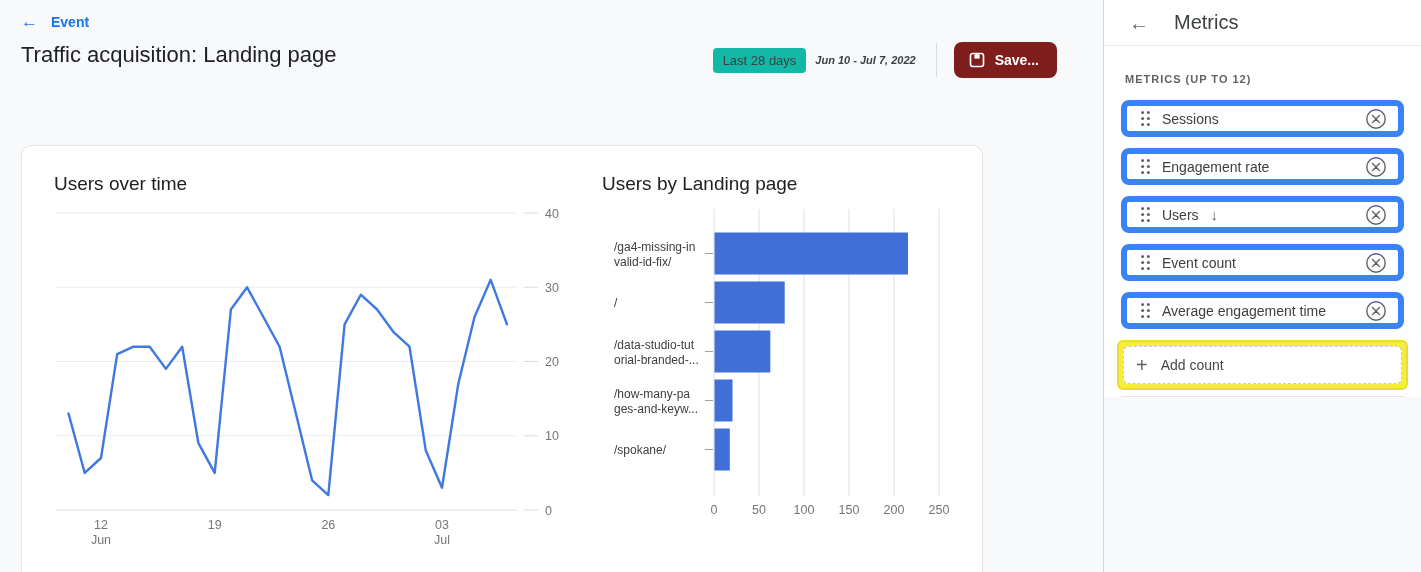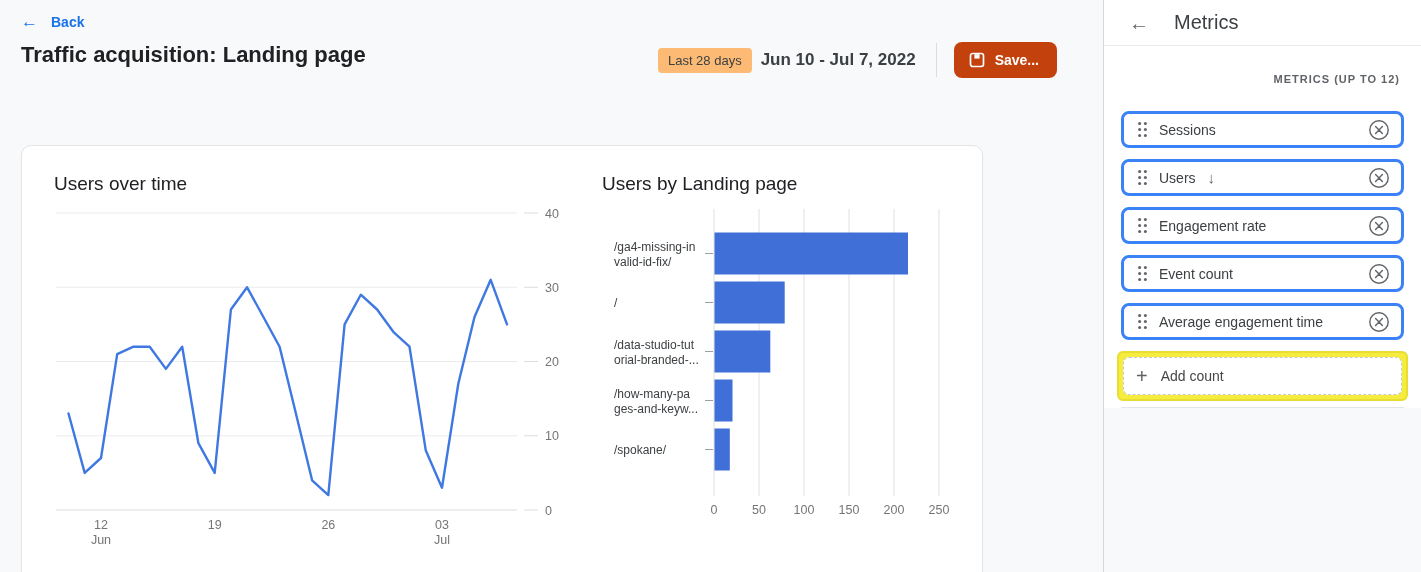--- a/index.html
+++ b/index.html
@@ -7,27 +7,27 @@
   body { font-family:"Liberation Sans", sans-serif; background:#f8f9fa; color:#3c4043; }
   .app { display:flex; width:1421px; height:572px; }
 
   
   .main { position:relative; width:1103px; height:572px; background:#f8f9fa; }
 
   .back-link { position:absolute; left:21px; top:13px; display:flex; align-items:center; gap:13px;
                color:#1a73e8; font-size:14px; font-weight:700; cursor:pointer; }
   .back-link .arrow { font-size:17px; font-weight:400; line-height:1; }
 
-  .page-title { position:absolute; left:21px; top:42px; font-size:22px; font-weight:700; color:#202124; }
+  .page-title { position:absolute; left:21px; top:42px; font-size:22px; font-weight:400; color:#202124; }
 
   .header-right { position:absolute; top:42px; right:46px; display:flex; align-items:center; height:36px; }
-  .preset-badge { background:#fdba74; color:#3c4043; font-size:13px; padding:5px 10px; border-radius:4px; }
-  .date-range { font-size:17px; font-weight:700; color:#3c4043; margin-left:9px; }
+  .preset-badge { background:#14b8a6; color:#3c4043; font-size:13px; padding:5px 10px; border-radius:4px; }
+  .date-range { font-size:11px; font-weight:700; color:#3c4043; margin-left:9px;font-style:italic; }
   .vdivider { width:1px; height:34px; background:#dadce0; margin:0 17px 0 20px; }
-  .save-button { display:flex; align-items:center; gap:10px; background:#c2410c; color:#fff;
+  .save-button { display:flex; align-items:center; gap:10px; background:#7f1d1d; color:#fff;
                  border:none; border-radius:8px; height:36px; padding:0 18px 0 15px;
                  font-size:14px; font-weight:700; font-family:"Liberation Sans",sans-serif; cursor:pointer; }
 
   .card { position:absolute; left:21px; top:145px; width:962px; height:470px; background:#fff;
           border:1px solid #e3e5e8; border-radius:10px; box-shadow:0 1px 2px rgba(60,64,67,.06); }
   .chart-title { position:absolute; top:27px; font-size:19px; color:#202124; }
   .chart-title.line { left:32px; }
   .chart-title.bar  { left:580px; }
   .chart-svg { position:absolute; top:55px; }
   #line-chart { left:19px; }
@@ -35,24 +35,24 @@
 
   
   .panel { width:318px; height:572px; background:#fff; border-left:1px solid #d5d8db;
            box-shadow:-3px 0 5px rgba(0,0,0,.05); display:flex; flex-direction:column; }
   .panel-header { height:46px; flex:0 0 46px; display:flex; align-items:center; gap:25px;
                   padding-left:25px; border-bottom:1px solid #e8eaed; background:#fff; }
   .panel-back { font-size:20px; color:#5f6368; line-height:1; cursor:pointer; }
   .panel-title { font-size:20px; color:#3c4043; }
 
   .panel-body { padding:0 17px; background:#fff; }
-  .section-label { margin:27px 4px 26px 4px; font-size:11px; font-weight:700; letter-spacing:1px; color:#5f6368;text-align:right; }
+  .section-label { margin:27px 4px 15px 4px; font-size:11px; font-weight:700; letter-spacing:1px; color:#5f6368; }
 
   .metric-item { height:37px; display:flex; align-items:center; background:#fff;
-                 border:3px solid #3b82f6; border-radius:8px; margin-bottom:11px; padding:0 11px 0 13px; }
+                 border:6px solid #3b82f6; border-radius:8px; margin-bottom:11px; padding:0 11px 0 13px; }
   .metric-label { font-size:14px; color:#3c4043; margin-left:11px; }
   .sort-arrow { font-size:15px; color:#5f6368; margin-left:12px; }
   .metric-spacer { flex:1; }
   .metric-item .close-btn { display:flex; cursor:pointer; }
   .drag-handle { display:flex; cursor:grab; }
 
   .highlight { margin:0 -4px; background:#f5ec3d; border:2px solid #e9dd33; border-radius:6px; padding:4px; }
   .add-metric { width:100%; height:38px; display:flex; align-items:center; gap:13px; background:#fff;
                 border:1px dashed #c7cacd; border-radius:6px; padding:0 12px; cursor:pointer;
                 font-family:"Liberation Sans",sans-serif; }
@@ -66,21 +66,21 @@
 </style>
 </head>
 <body>
 
 <div class="app">
 
   <div class="main">
 
     <div class="back-link">
       <span class="arrow">←</span>
-      <span>Back</span>
+      <span>Event</span>
     </div>
 
     <h1 class="page-title">Traffic acquisition: Landing page</h1>
 
     <div class="header-right">
       <span class="preset-badge">Last 28 days</span>
       <span class="date-range">Jun 10 - Jul 7, 2022</span>
       <span class="vdivider"></span>
       <button class="save-button">
         <svg width="16" height="16" viewBox="0 0 16 16">
@@ -183,40 +183,40 @@
 
   <div class="metric-item">
     <svg class="drag-handle" width="11" height="17" viewBox="0 0 11 17">
       <circle cx="2.6" cy="2.6" r="1.5" fill="#5f6368"></circle>
               <circle cx="8.4" cy="2.6" r="1.5" fill="#5f6368"></circle>
       <circle cx="2.6" cy="8.5" r="1.5" fill="#5f6368"></circle>
               <circle cx="8.4" cy="8.5" r="1.5" fill="#5f6368"></circle>
       <circle cx="2.6" cy="14.4" r="1.5" fill="#5f6368"></circle>
               <circle cx="8.4" cy="14.4" r="1.5" fill="#5f6368"></circle>
     </svg>
+    <span class="metric-label">Engagement rate</span>
+
+    <span class="metric-spacer"></span>
+    <svg class="close-btn" width="22" height="22" viewBox="0 0 22 22">
+      <circle cx="11" cy="11" r="9.2" fill="none" stroke="#5f6368" stroke-width="1.4"></circle>
+      <path d="M7.6 7.6 L14.4 14.4 M14.4 7.6 L7.6 14.4" stroke="#5f6368" stroke-width="1.4" stroke-linecap="round"></path>
+    </svg>
+  </div>
+
+  <div class="metric-item">
+    <svg class="drag-handle" width="11" height="17" viewBox="0 0 11 17">
+      <circle cx="2.6" cy="2.6" r="1.5" fill="#5f6368"></circle>
+              <circle cx="8.4" cy="2.6" r="1.5" fill="#5f6368"></circle>
+      <circle cx="2.6" cy="8.5" r="1.5" fill="#5f6368"></circle>
+              <circle cx="8.4" cy="8.5" r="1.5" fill="#5f6368"></circle>
+      <circle cx="2.6" cy="14.4" r="1.5" fill="#5f6368"></circle>
+              <circle cx="8.4" cy="14.4" r="1.5" fill="#5f6368"></circle>
+    </svg>
     <span class="metric-label">Users</span>
     <span class="sort-arrow" style="display: inline;">↓</span>
-    <span class="metric-spacer"></span>
-    <svg class="close-btn" width="22" height="22" viewBox="0 0 22 22">
-      <circle cx="11" cy="11" r="9.2" fill="none" stroke="#5f6368" stroke-width="1.4"></circle>
-      <path d="M7.6 7.6 L14.4 14.4 M14.4 7.6 L7.6 14.4" stroke="#5f6368" stroke-width="1.4" stroke-linecap="round"></path>
-    </svg>
-  </div>
-
-  <div class="metric-item">
-    <svg class="drag-handle" width="11" height="17" viewBox="0 0 11 17">
-      <circle cx="2.6" cy="2.6" r="1.5" fill="#5f6368"></circle>
-              <circle cx="8.4" cy="2.6" r="1.5" fill="#5f6368"></circle>
-      <circle cx="2.6" cy="8.5" r="1.5" fill="#5f6368"></circle>
-              <circle cx="8.4" cy="8.5" r="1.5" fill="#5f6368"></circle>
-      <circle cx="2.6" cy="14.4" r="1.5" fill="#5f6368"></circle>
-              <circle cx="8.4" cy="14.4" r="1.5" fill="#5f6368"></circle>
-    </svg>
-    <span class="metric-label">Engagement rate</span>
-
     <span class="metric-spacer"></span>
     <svg class="close-btn" width="22" height="22" viewBox="0 0 22 22">
       <circle cx="11" cy="11" r="9.2" fill="none" stroke="#5f6368" stroke-width="1.4"></circle>
       <path d="M7.6 7.6 L14.4 14.4 M14.4 7.6 L7.6 14.4" stroke="#5f6368" stroke-width="1.4" stroke-linecap="round"></path>
     </svg>
   </div>
 
   <div class="metric-item">
     <svg class="drag-handle" width="11" height="17" viewBox="0 0 11 17">
       <circle cx="2.6" cy="2.6" r="1.5" fill="#5f6368"></circle>

